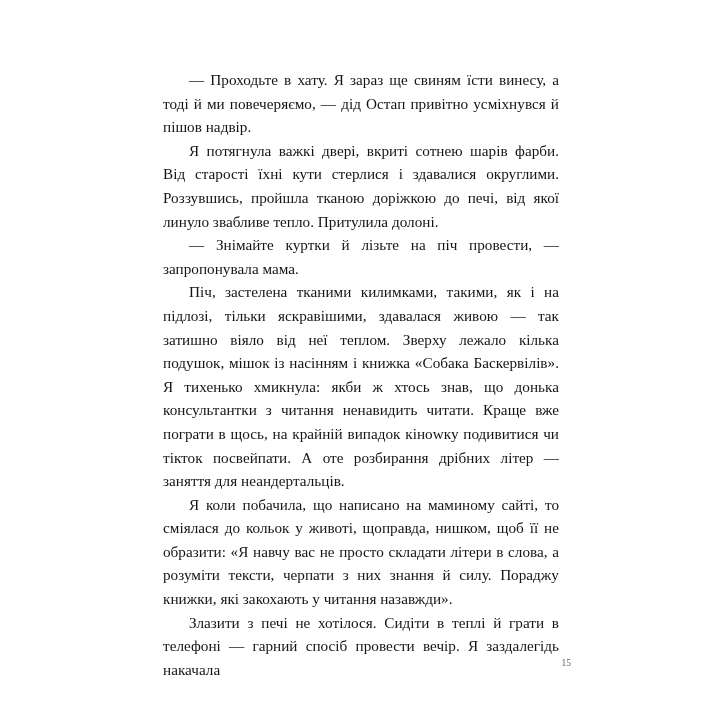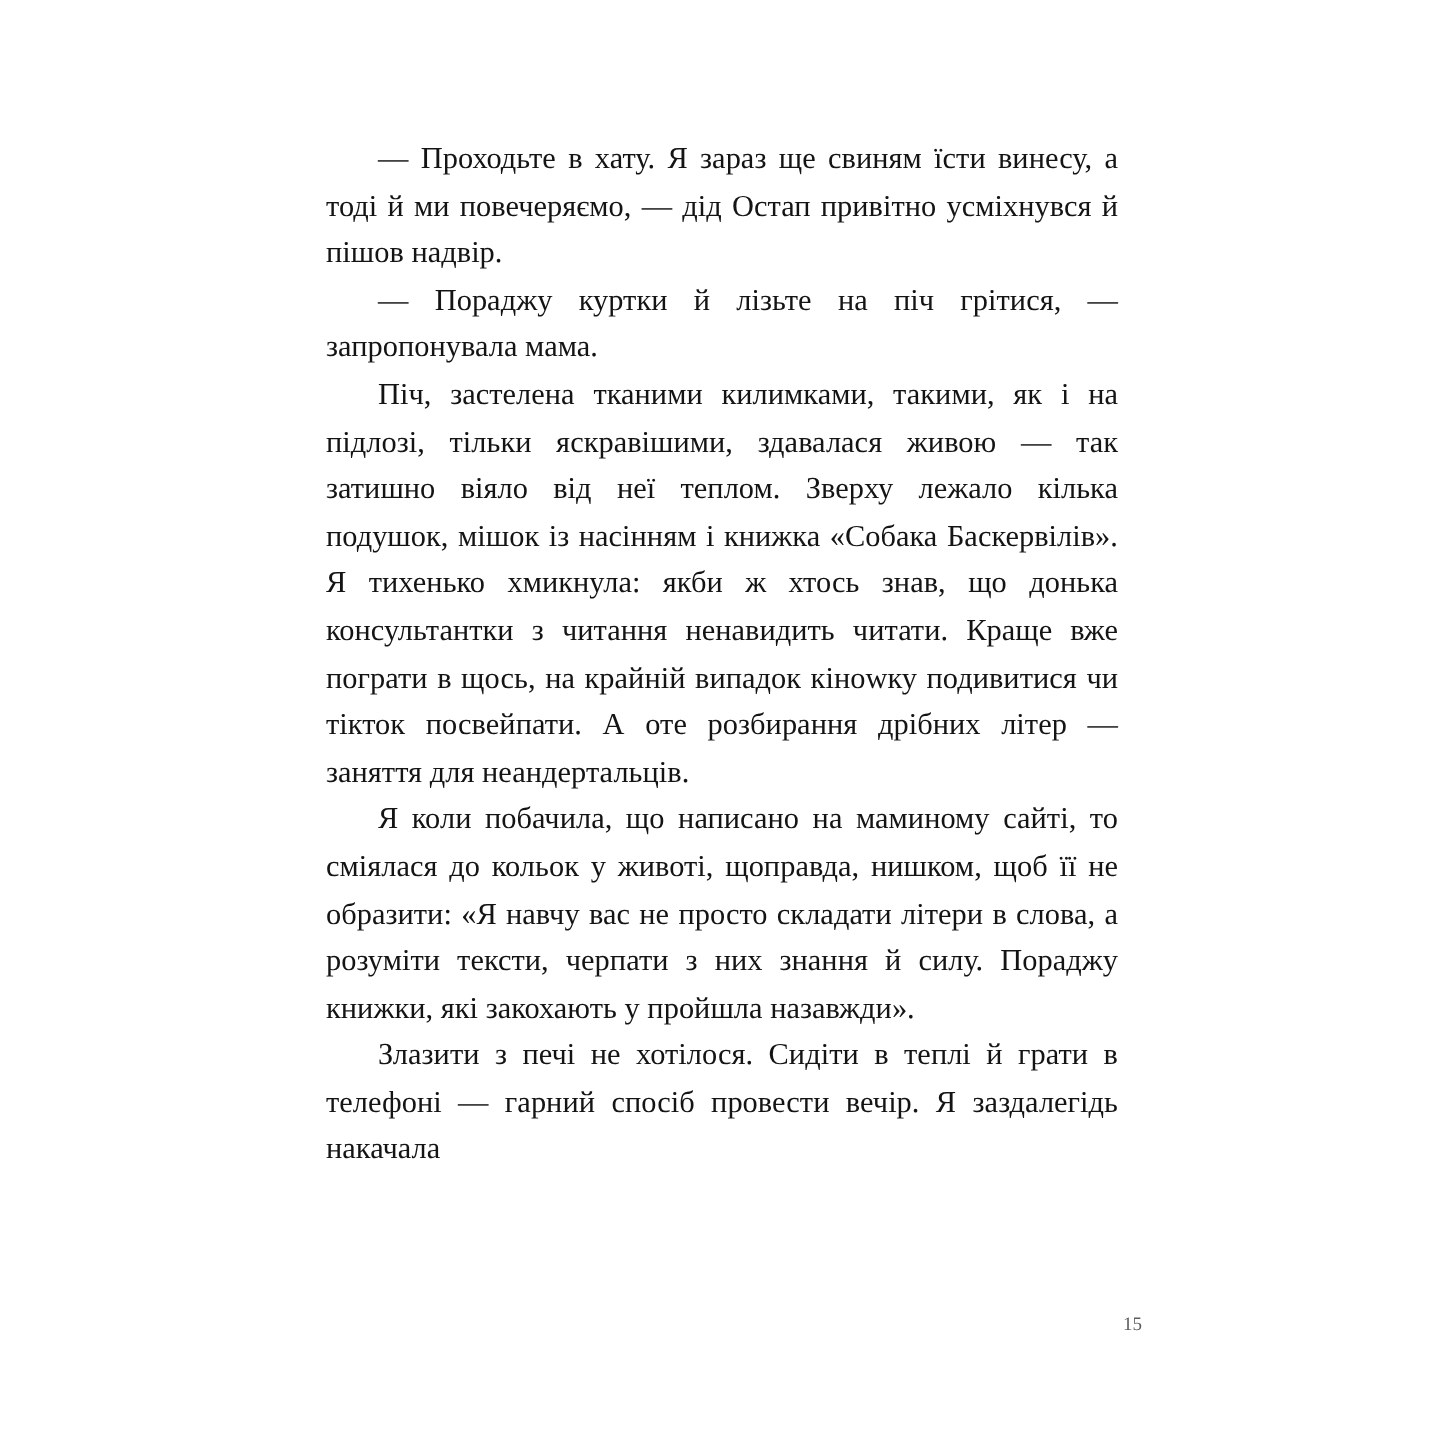--- a/index.html
+++ b/index.html
@@ -47,19 +47,20 @@
     color: #5d5d5d;
     font-family: "Liberation Serif", "DejaVu Serif", serif;
   }
 </style>
 </head>
 <body>
 
 <div class="page">
   <div class="text-column">
     <p class="para">— Проходьте в хату. Я зараз ще свиням їсти винесу, а тоді й ми повечеряємо, — дід Остап привітно усміхнувся й пішов надвір.</p>
-    <p class="para">— Пораджу куртки й лізьте на піч грітися, — запропонувала мама.</p>
+    <p class="para">Я потягнула важкі двері, вкриті сотнею шарів фарби. Від старості їхні кути стерлися і здавалися округлими. Роззувшись, пройшла тканою доріжкою до печі, від якої линуло звабливе тепло. Притулила долоні.</p>
+    <p class="para">— Знімайте куртки й лізьте на піч провести, — запропонувала мама.</p>
     <p class="para">Піч, застелена тканими килимками, такими, як і на підлозі, тільки яскравішими, здавалася живою — так затишно віяло від неї теплом. Зверху лежало кілька подушок, мішок із насінням і книжка «Собака Баскервілів». Я тихенько хмикнула: якби ж хтось знав, що донька консультантки з читання ненавидить читати. Краще вже пограти в щось, на крайній випадок кінowку подивитися чи тікток посвейпати. А оте розбирання дрібних літер — заняття для неандертальців.</p>
-    <p class="para">Я коли побачила, що написано на маминому сайті, то сміялася до кольок у животі, щоправда, нишком, щоб її не образити: «Я навчу вас не просто складати літери в слова, а розуміти тексти, черпати з них знання й силу. Пораджу книжки, які закохають у пройшла назавжди».</p>
+    <p class="para">Я коли побачила, що написано на маминому сайті, то сміялася до кольок у животі, щоправда, нишком, щоб її не образити: «Я навчу вас не просто складати літери в слова, а розуміти тексти, черпати з них знання й силу. Пораджу книжки, які закохають у читання назавжди».</p>
     <p class="para">Злазити з печі не хотілося. Сидіти в теплі й грати в телефоні — гарний спосіб провести вечір. Я заздалегідь накачала</p>
   </div>
   <div class="page-number">15</div>
 </div>
 
 </body></html>

